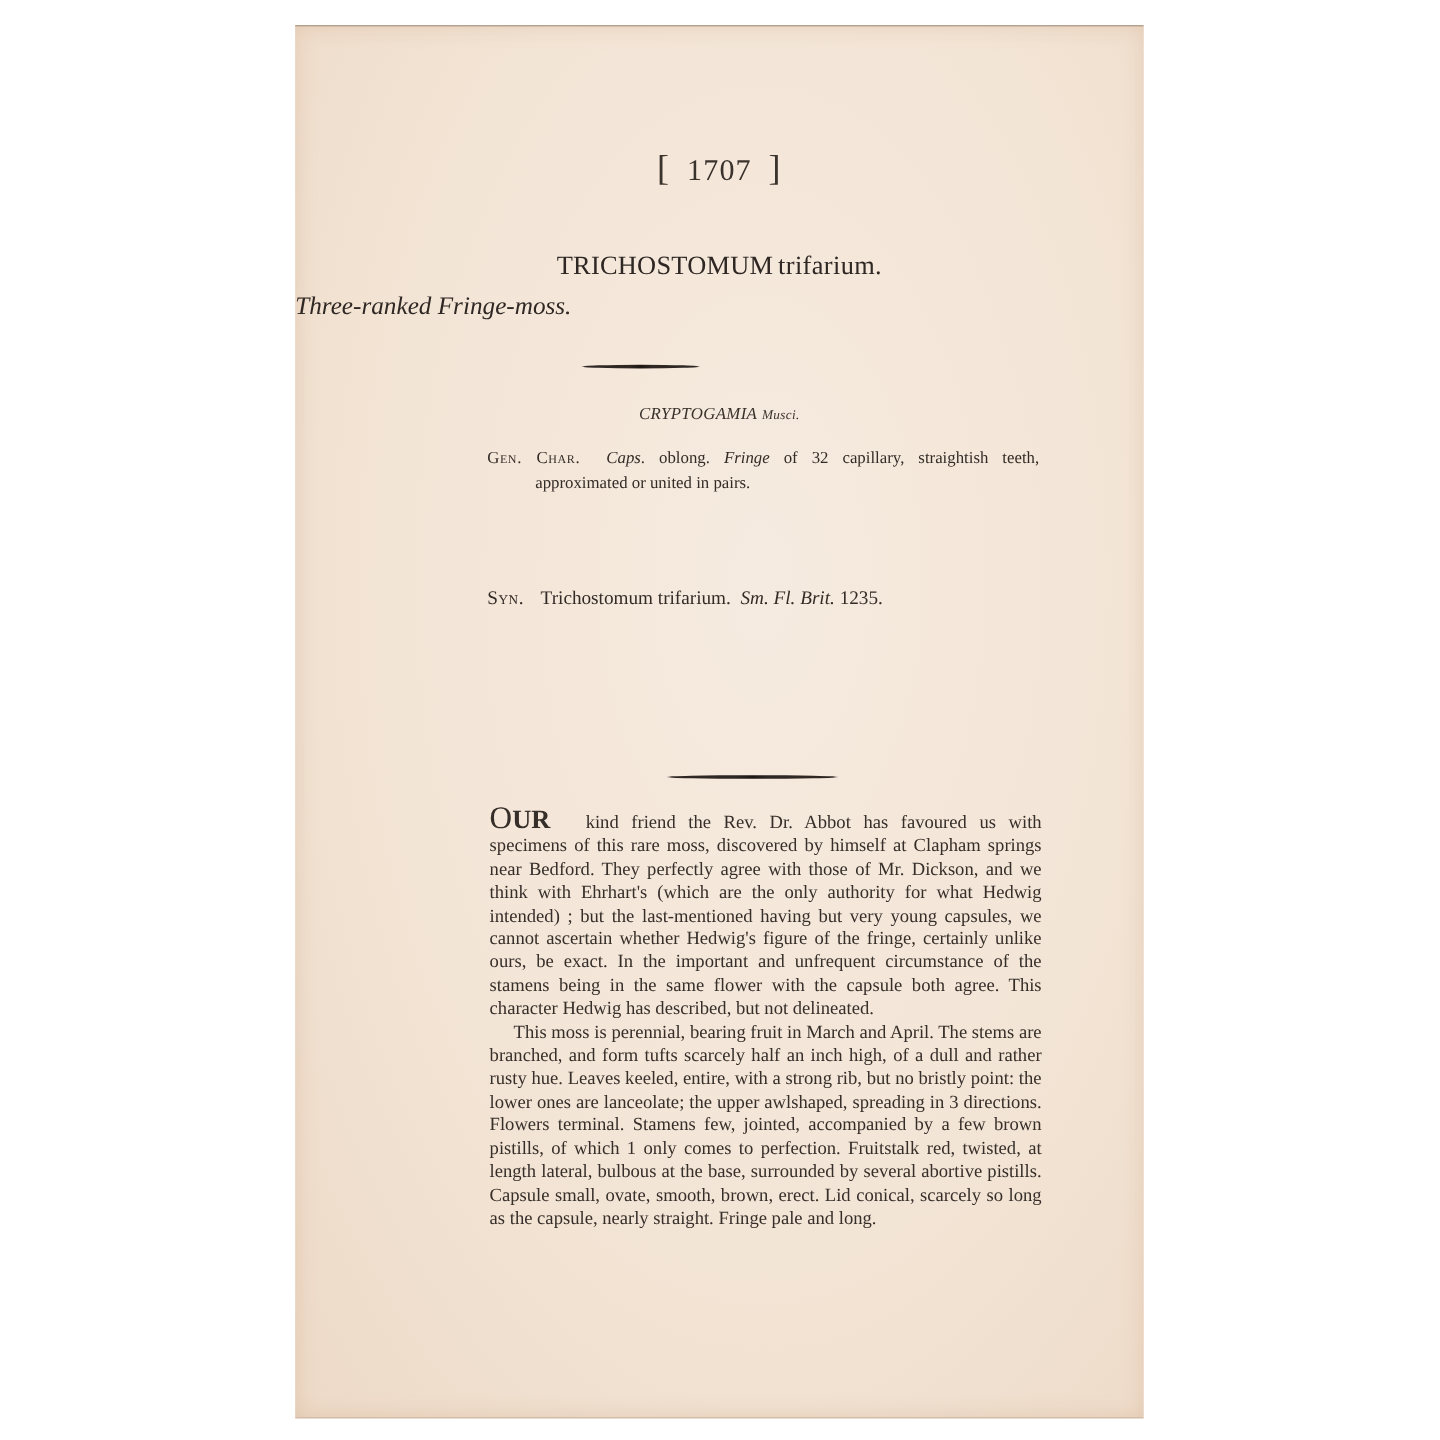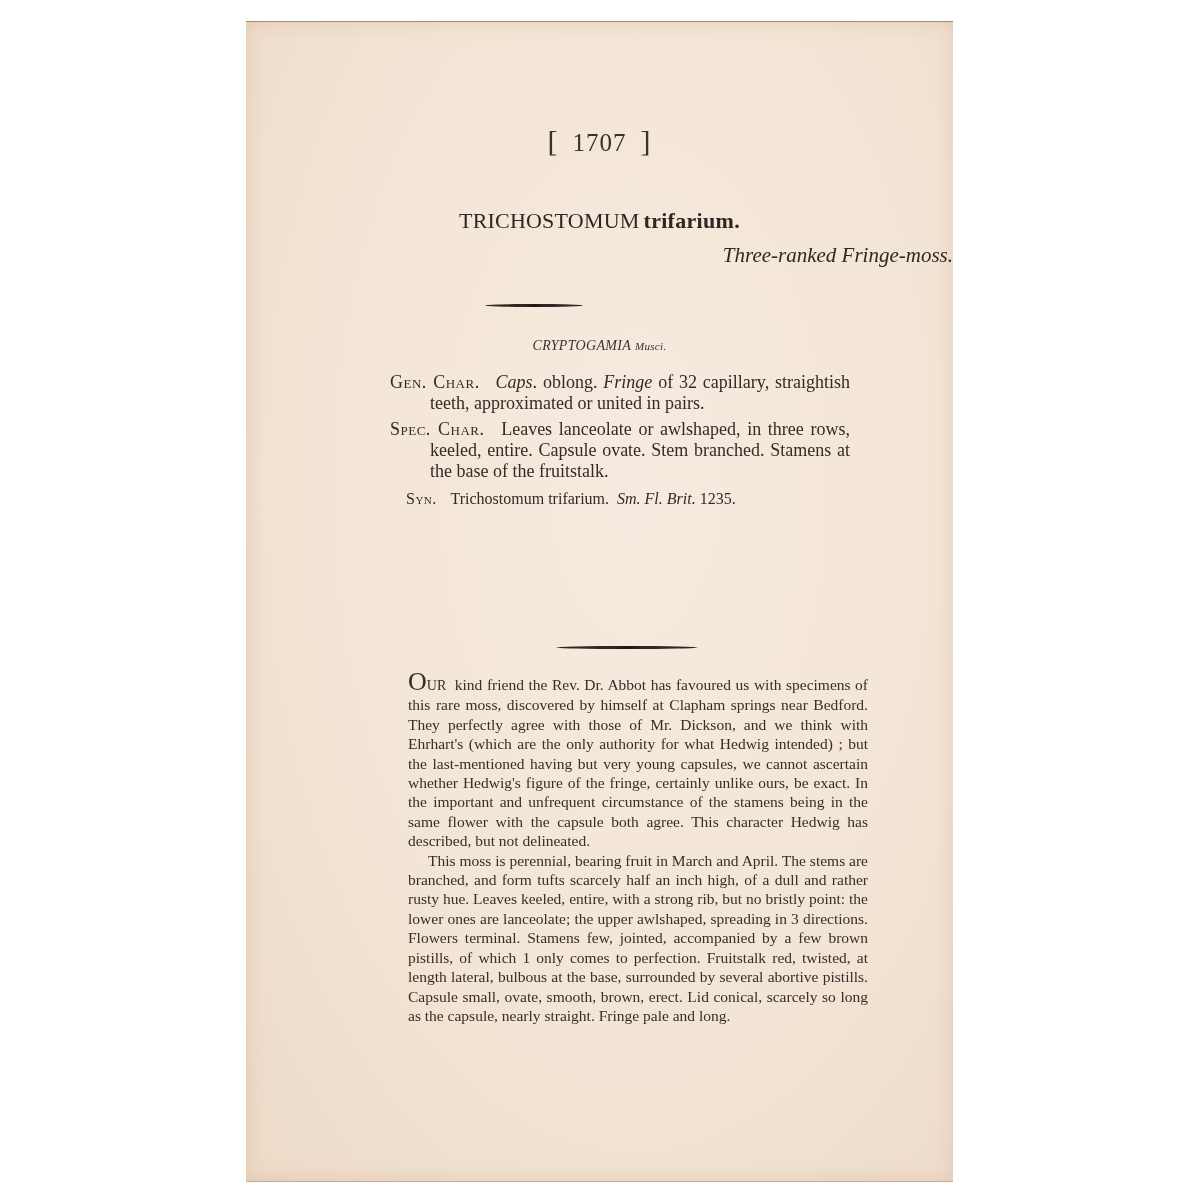--- a/index.html
+++ b/index.html
@@ -47,27 +47,27 @@
       position: absolute;
       left: 0;
       width: 100%;
       top: 186px;
       text-align: center;
       font-size: 22px;
       color: #2e2723;
       letter-spacing: 0.3px;
     }
     .title .genus { letter-spacing: 0.2px; }
-    .title .species { margin-left: 4px; font-weight: bold; }
+    .title .species { margin-left: 4px; }
     .subtitle {
       position: absolute;
       left: 0;
       width: 100%;
       top: 221px;
-      text-align: right;
+      text-align: left;
       font-style: italic;
       font-size: 21px;
       color: #2e2723;
     }
     .rule {
       position: absolute;
       height: 3px;
       background: linear-gradient(to right, transparent 0%, #2e2723 3%, #2e2723 40%, #1d1714 50%, #2e2723 60%, #2e2723 97%, transparent 100%);
       border-radius: 50%;
     }
@@ -83,23 +83,23 @@
       text-align: center;
       font-size: 14px;
       font-style: italic;
       color: #3a322c;
       letter-spacing: 0.3px;
     }
     .classification .sub { font-size: 11px; margin-left: 4px; }
 
     .entry {
       position: absolute;
-      left: 144px;
+      left: 160px;
       width: 460px;
-      font-size: 18px;
+      font-size: 14px;
       line-height: 21px;
       color: #332b26;
       text-align: justify;
       text-indent: -40px;
       padding-left: 40px;
       box-sizing: border-box;
     }
     .entry .label {
       font-variant: small-caps;
       letter-spacing: 0.5px;
@@ -144,21 +144,21 @@
     .body-text p {
       margin: 0;
       text-indent: 0;
     }
     .body-text p + p { text-indent: 20px; }
     .dropcap {
       font-size: 26px;
       line-height: 19px;
       letter-spacing: 0;
     }
-    .smallcaps { font-variant: small-caps; font-size: 14px; margin-right: 4px; }
+    .smallcaps { font-variant: small-caps; font-size: 22px; margin-right: 19px; font-weight: bold; }
   </style>
 </head>
 <body>
 
 <div class="page">
 
   <div class="page-number">
     <span class="bracket">[</span><span class="num">1707</span><span class="bracket">]</span>
   </div>
 
@@ -172,24 +172,20 @@
 
   <div class="classification">
     <span>CRYPTOGAMIA</span><span class="sub">Musci.</span>
   </div>
 
   <div class="entry gen">
     <span class="label">Gen. Char.</span>
     <i>Caps</i><span>. oblong.  </span><i>Fringe</i><span> of 32 capillary, straightish teeth, approximated or united in pairs.</span>
   </div>
 
-  <div class="entry spec">
-    <span class="label">Spec. Char.</span>
-    <span>Leaves lanceolate or awlshaped, in three rows, keeled, entire. Capsule ovate. Stem branched. Stamens at the base of the fruitstalk.</span>
-  </div>
 
   <div class="syn-block">
     <span class="syn-line first">
       <span class="label">Syn.</span>
       <span>Trichostomum trifarium.</span>&nbsp;&nbsp;<i>Sm. Fl. Brit.</i><span> 1235.</span>
     </span>
   </div>
 
   <div class="rule r2"></div>
 

